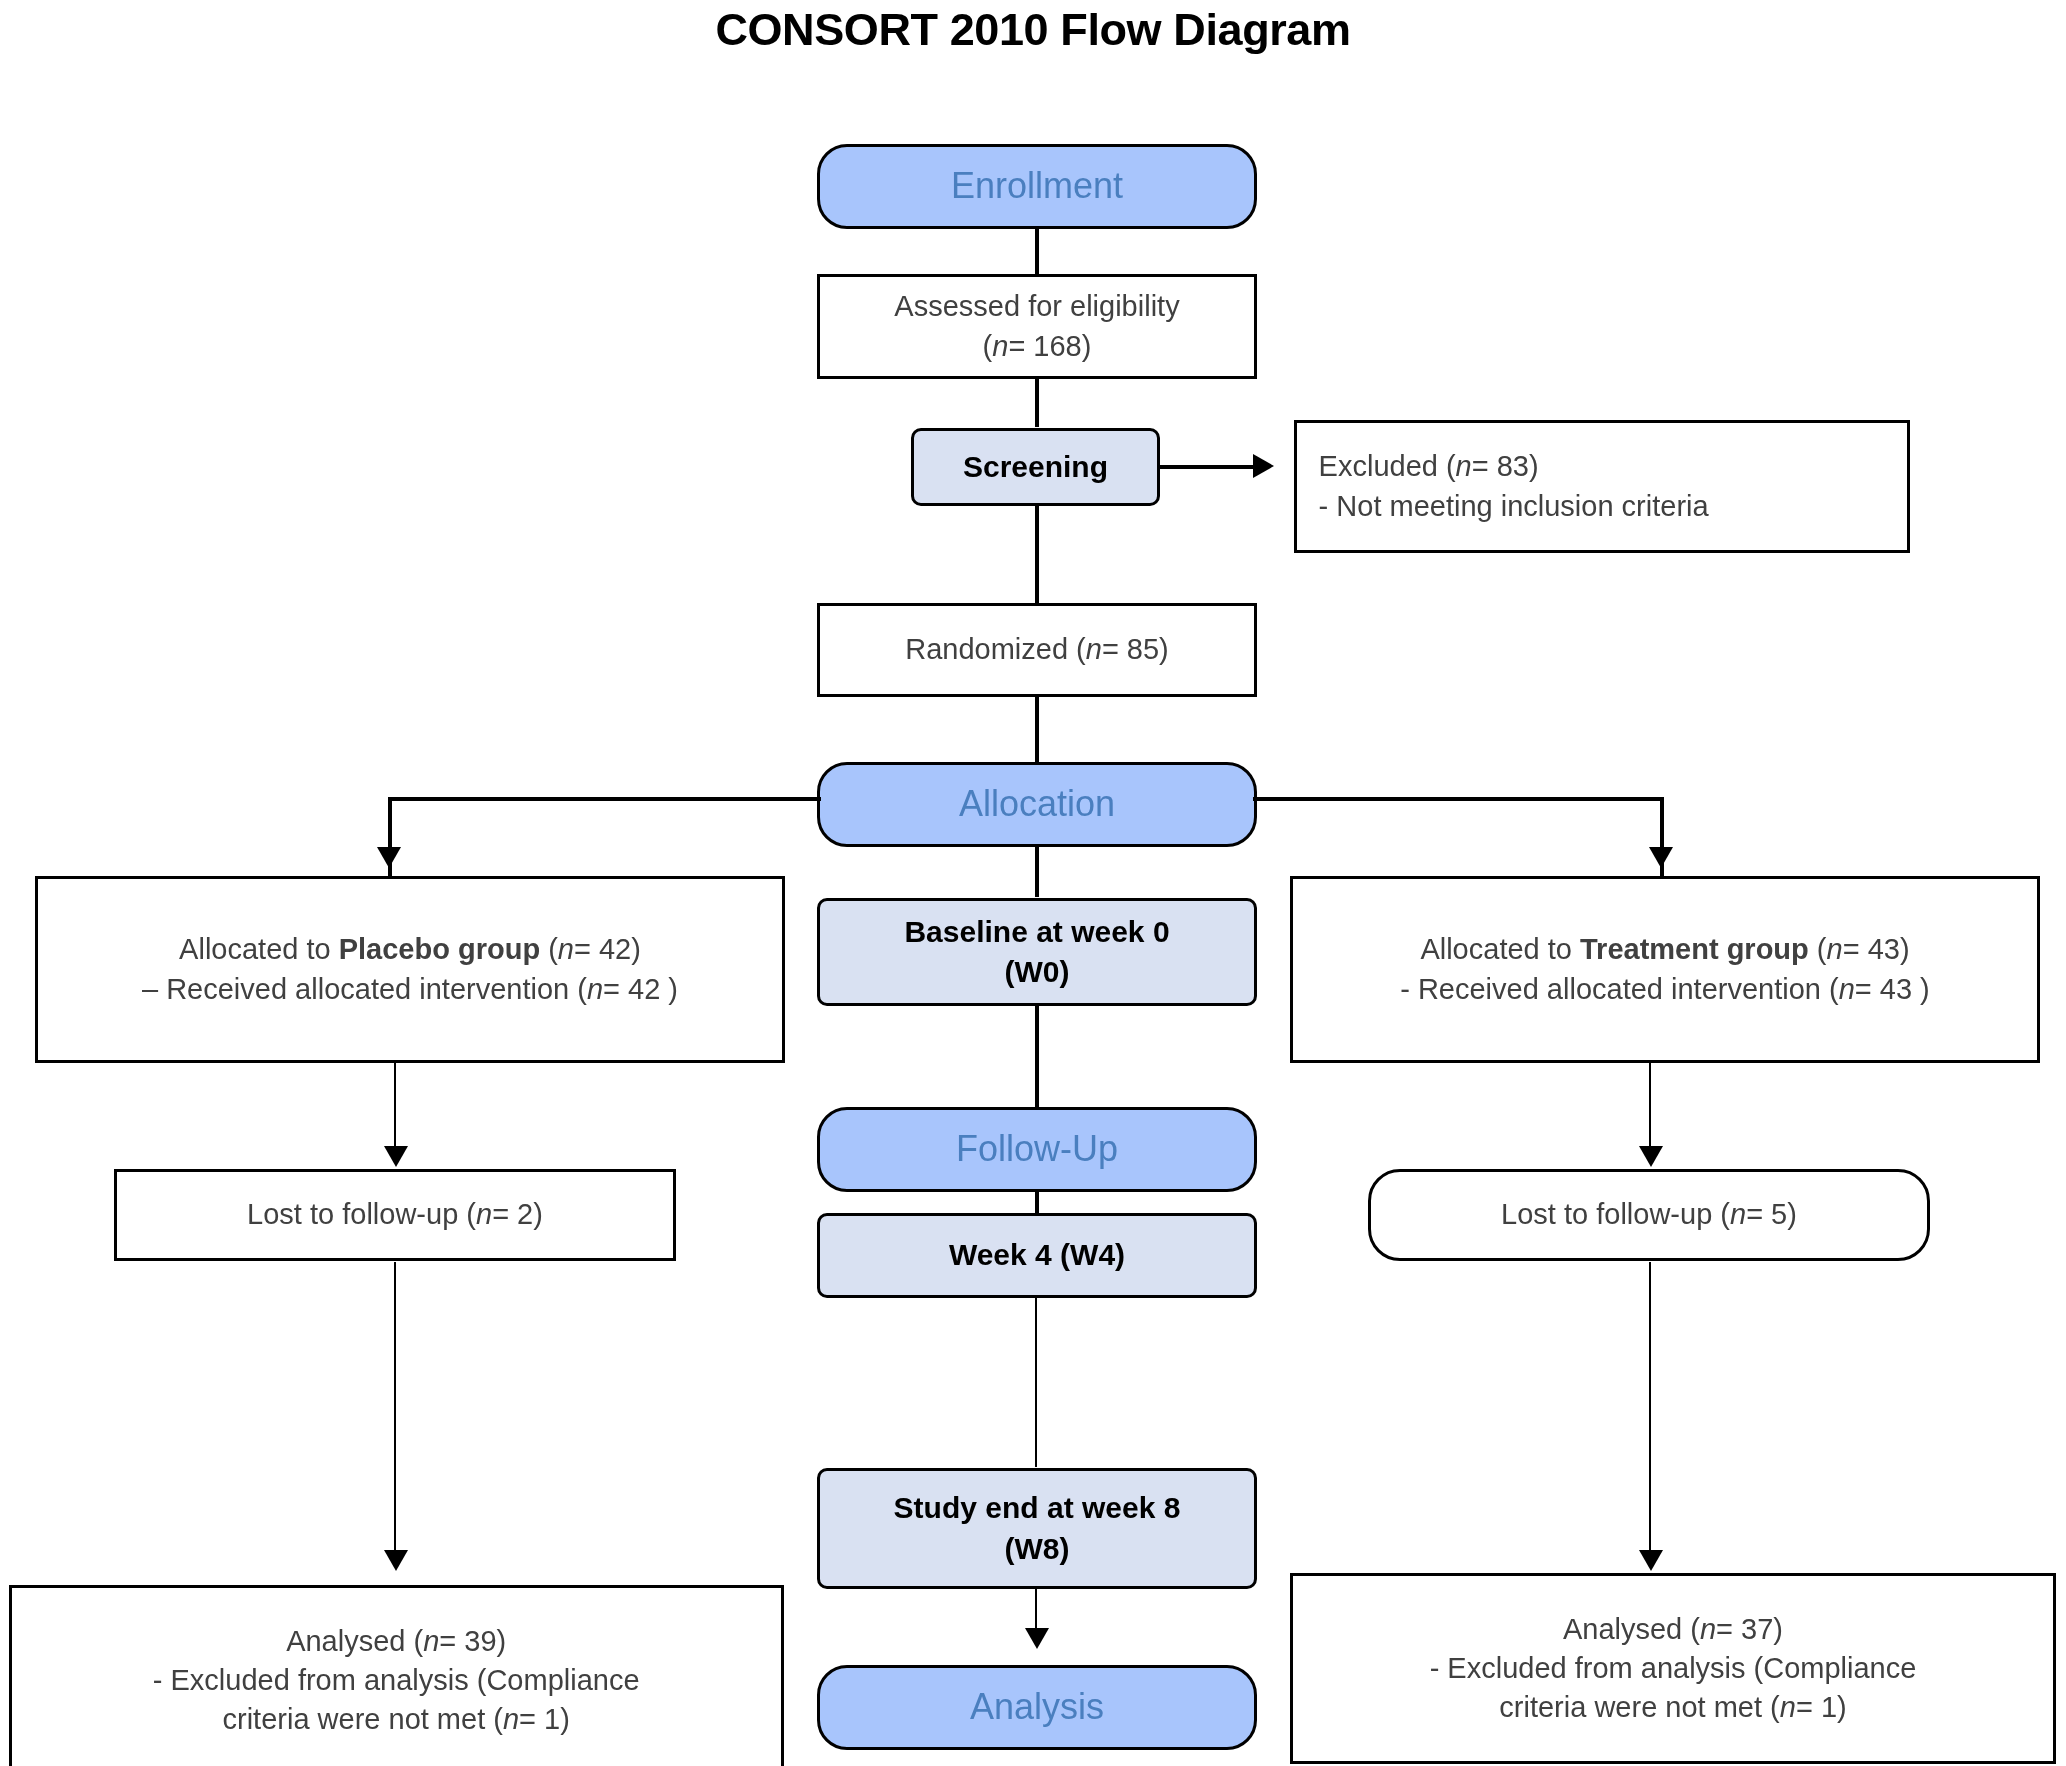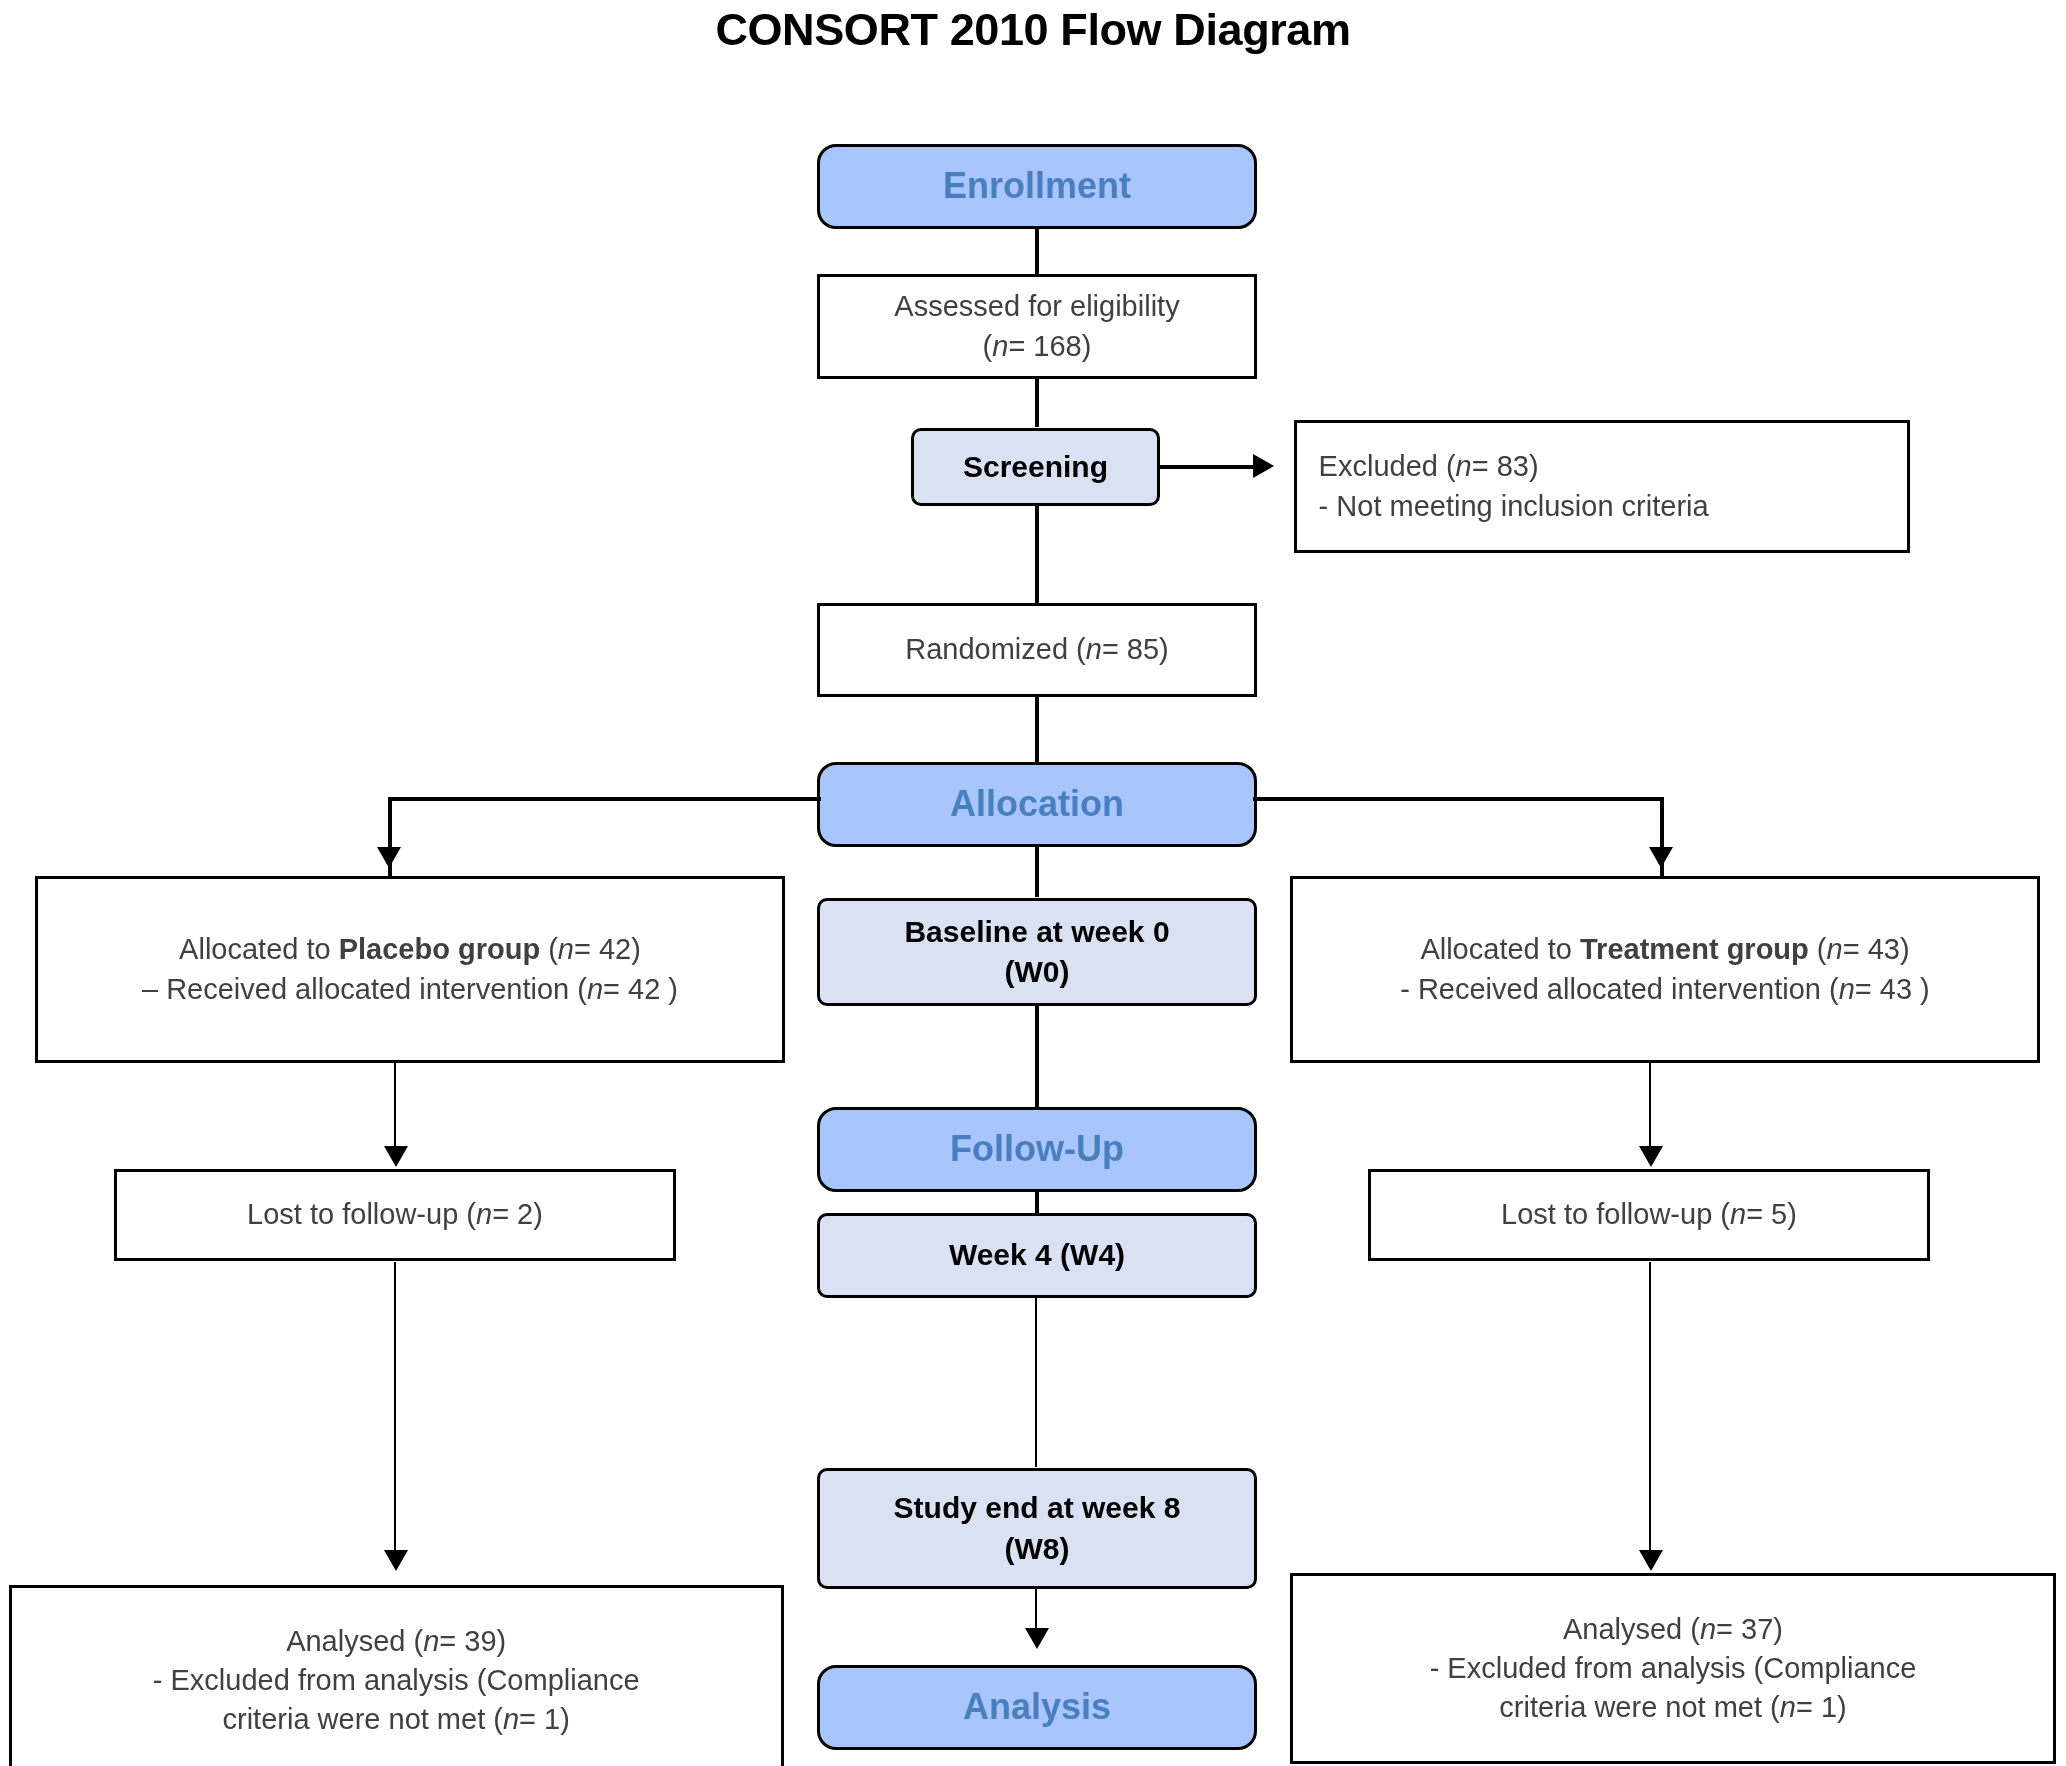--- a/index.html
+++ b/index.html
@@ -40,23 +40,23 @@
     justify-content: center;
     text-align: center;
     color: #404040;
     font-size: 29px;
     line-height: 1.35;
     padding: 4.3px 10px;
   }
   .box.plain { background: #ffffff; }
   .box.stage {
     background: #a8c5fc;
-    border-radius: 19px;
+    border-radius: 30px;
     color: #4a7fbf;
-    font-weight: bold;
+    font-weight: normal;
     font-size: 36px;
   }
   .box.substage {
     background: #d9e1f2;
     border-radius: 10px;
     color: #000000;
     font-weight: bold;
     font-size: 30px;
   }
 
@@ -181,21 +181,21 @@
   <div class="vline" style="left:1035px; top:1192px; height:21.6px;"></div>
 
   <div class="box substage" style="left:817px; top:1213px; width:440px; height:85px;">
     <span class="inner">Week 4  (W4)</span>
   </div>
 
   <div class="box plain" style="left:114px; top:1169px; width:562px; height:92px;">
     <span class="inner"><span>Lost to follow-up  (</span><span class="ital">n</span><span>= 2)</span></span>
   </div>
 
-  <div class="box plain" style="left:1368px; top:1169px; width:562px; height:92px;">
+  <div class="box plain" style="left:1368px; top:1169px; width:562px; height:92px;border-radius:32px;">
     <span class="inner"><span>Lost to follow-up  (</span><span class="ital">n</span><span>= 5)</span></span>
   </div>
 
   <div class="thin-vline" style="left:394px; top:1262px; height:303px;"></div>
   <div class="arrow-down" style="left:384px; top:1550px;"></div>
 
   <div class="thin-vline" style="left:1649px; top:1262px; height:303px;"></div>
   <div class="arrow-down" style="left:1639px; top:1550px;"></div>
 
   <div class="thin-vline" style="left:1035px; top:1298px; height:169px;"></div>

